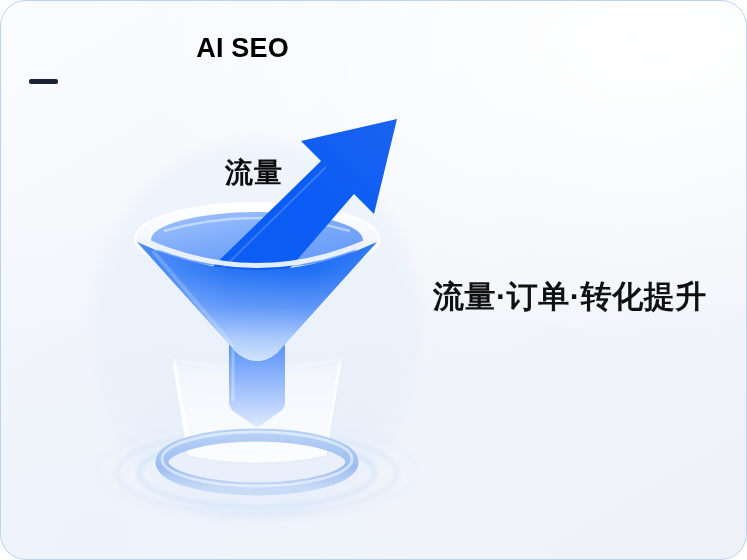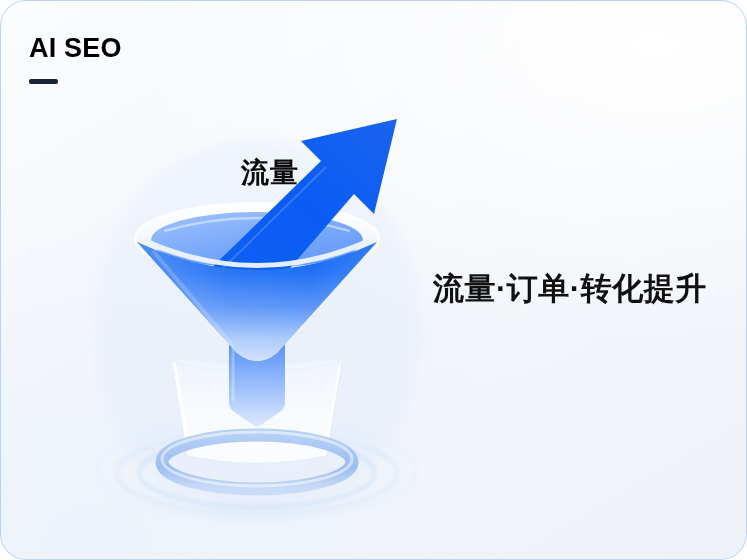--- a/index.html
+++ b/index.html
@@ -33,34 +33,35 @@
     top: 34px;
     width: 260px;
   }
   .title {
     font-size: 27px;
     font-weight: bold;
     letter-spacing: 0.2px;
     color: #000000;
     line-height: 1;
     font-family: "Liberation Sans", "DejaVu Sans", sans-serif;
+    text-align: right;
   }
   .title-rule {
     margin-top: 17px;
     width: 29px;
     height: 5px;
     border-radius: 2px;
     background: #1a2238;
   }
 
   
   .tagline {
     position: absolute;
     left: 432px;
-    top: 267px;
+    top: 275px;
     font-size: 31px;
     font-weight: bold;
     color: #101010;
     letter-spacing: 0.5px;
     white-space: nowrap;
     font-family: "Liberation Sans", "DejaVu Sans", sans-serif;
   }
 
   
   .stage {
@@ -75,21 +76,21 @@
   
   .label {
     position: absolute;
     font-size: 28px;
     font-weight: bold;
     color: #0b0b0b;
     letter-spacing: 1px;
     white-space: nowrap;
     font-family: "Liberation Sans", "DejaVu Sans", sans-serif;
   }
-  .label-traffic  { left: 224px; top: 153px; margin-left: 16px; }
+  .label-traffic  { left: 224px; top: 153px; }
   .label-convert  { left: 226px; top: 429px; }
 </style>
 </head>
 <body>
 
 <div class="card">
 
   <div class="header">
     <div class="title">AI SEO</div>
     <div class="title-rule"></div>

